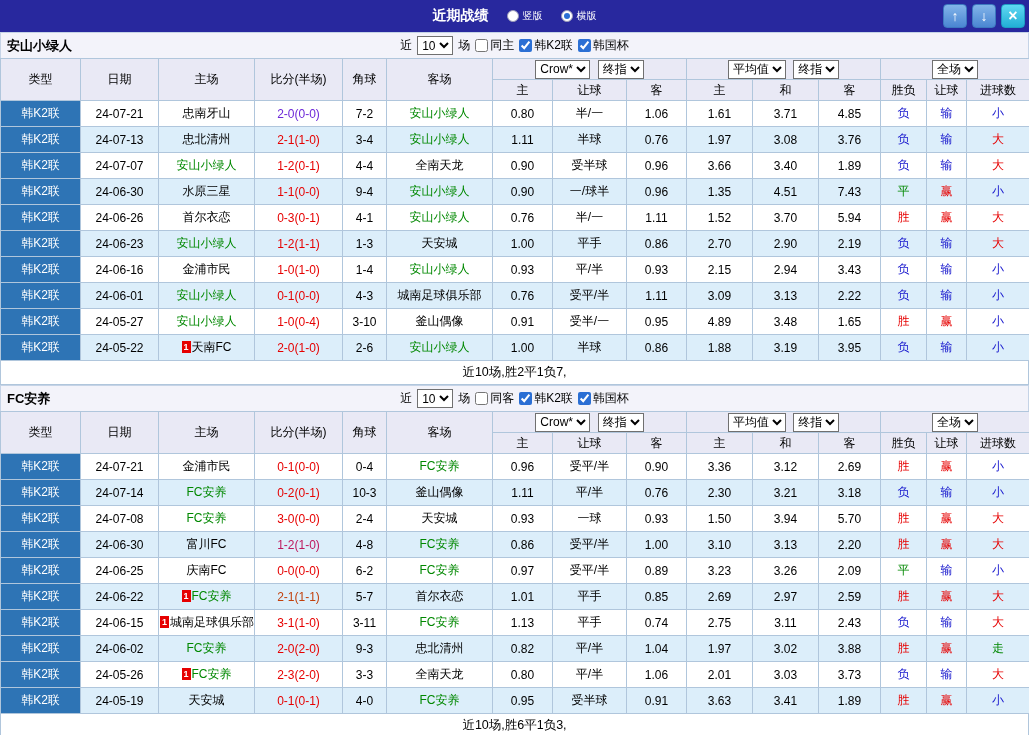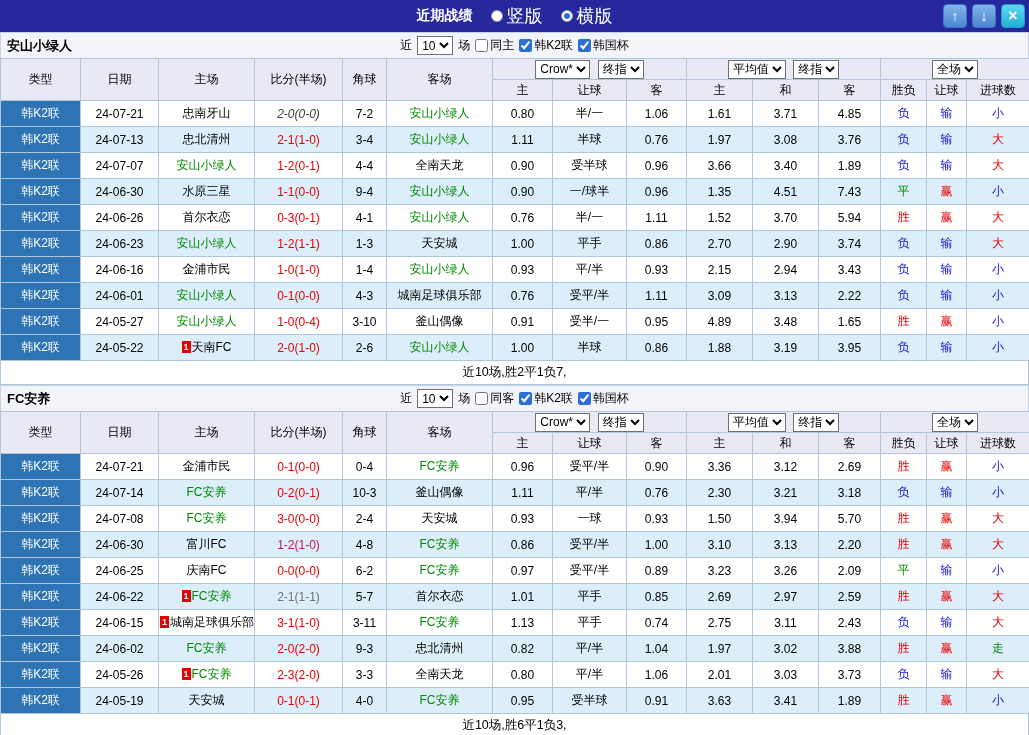--- a/index.html
+++ b/index.html
@@ -4,21 +4,21 @@
 <style>
   * { box-sizing: border-box; }
   html,body { margin:0; padding:0; background:#fff; }
   body { width:1029px; font-family:"Liberation Sans", sans-serif; font-size:12px; color:#000; }
   .window { width:1029px; height:735px; overflow:hidden; background:#fff; }
 
   
   .titlebar { height:32px; background:#28289E; position:relative; display:flex; align-items:center; justify-content:center; }
   .tb-center { display:flex; align-items:center; gap:18px; color:#fff; }
   .tb-title { font-size:14px; font-weight:bold; }
-  .mode { display:flex; align-items:center; gap:4px; cursor:pointer; font-size:18px; }
+  .mode { display:flex; align-items:center; gap:4px; cursor:pointer; font-size:10px; }
   .radio { width:12px; height:12px; border-radius:50%; background:#fff; border:1px solid #9a9ab8; display:inline-block; }
   .radio.checked { position:relative; }
   .radio.checked::after { content:''; position:absolute; left:2px; top:2px; width:6px; height:6px; border-radius:50%; background:#2B6FD4; }
   .tb-right { position:absolute; right:4px; top:4px; display:flex; gap:5px; }
   .sq-btn { width:24px; height:24px; border-radius:4px; background:linear-gradient(#82B4E9,#4A86D2); border:1px solid #3D79C0; color:#fff;
             display:flex; align-items:center; justify-content:center; font-size:14px; font-weight:bold; cursor:pointer; }
   .sq-btn.close { background:linear-gradient(#5FD8F2,#22AFD6); border-color:#1E9EC4; font-size:16px; }
 
   
   .section-head { height:26px; background:#F3F3FA; border:1px solid #C5D3E6; border-bottom:none; position:relative; display:flex; align-items:center; }
@@ -144,21 +144,21 @@
           <th>胜负</th>
           <th>让球</th>
           <th>进球数</th>
         </tr>
       </thead>
       <tbody>
           <tr>
             <td class="type-cell">韩K2联</td>
             <td>24-07-21</td>
             <td><span>忠南牙山</span></td>
-            <td style="color: #404040; font-style: italic;">2-0(0-0)</td>
+            <td style="color: #6d28d9;">2-0(0-0)</td>
             <td>7-2</td>
             <td><span style="color: rgb(0, 136, 0);">安山小绿人</span></td>
             <td>0.80</td>
             <td>半/一</td>
             <td>1.06</td>
             <td>1.61</td>
             <td>3.71</td>
             <td>4.85</td>
             <td style="color: rgb(21, 21, 205);">负</td>
             <td style="color: rgb(21, 21, 205);">输</td>
@@ -237,21 +237,21 @@
             <td>24-06-23</td>
             <td><span style="color: rgb(0, 136, 0);">安山小绿人</span></td>
             <td style="color: rgb(230, 0, 0);">1-2(1-1)</td>
             <td>1-3</td>
             <td><span>天安城</span></td>
             <td>1.00</td>
             <td>平手</td>
             <td>0.86</td>
             <td>2.70</td>
             <td>2.90</td>
-            <td>3.74</td>
+            <td>2.19</td>
             <td style="color: rgb(21, 21, 205);">负</td>
             <td style="color: rgb(21, 21, 205);">输</td>
             <td style="color: rgb(230, 0, 0);">大</td>
           </tr>
           <tr>
             <td class="type-cell">韩K2联</td>
             <td>24-06-16</td>
             <td><span>金浦市民</span></td>
             <td style="color: rgb(230, 0, 0);">1-0(1-0)</td>
             <td>1-4</td>
@@ -478,21 +478,21 @@
             <td>3.26</td>
             <td>2.09</td>
             <td style="color: rgb(0, 136, 0);">平</td>
             <td style="color: rgb(21, 21, 205);">输</td>
             <td style="color: rgb(21, 21, 205);">小</td>
           </tr>
           <tr>
             <td class="type-cell">韩K2联</td>
             <td>24-06-22</td>
             <td><span class="badge">1</span><span style="color: rgb(0, 136, 0);">FC安养</span></td>
-            <td style="color: #737373;">2-1(1-1)</td>
+            <td style="color: #c2410c;">2-1(1-1)</td>
             <td>5-7</td>
             <td><span>首尔衣恋</span></td>
             <td>1.01</td>
             <td>平手</td>
             <td>0.85</td>
             <td>2.69</td>
             <td>2.97</td>
             <td>2.59</td>
             <td style="color: rgb(230, 0, 0);">胜</td>
             <td style="color: rgb(230, 0, 0);">赢</td>

